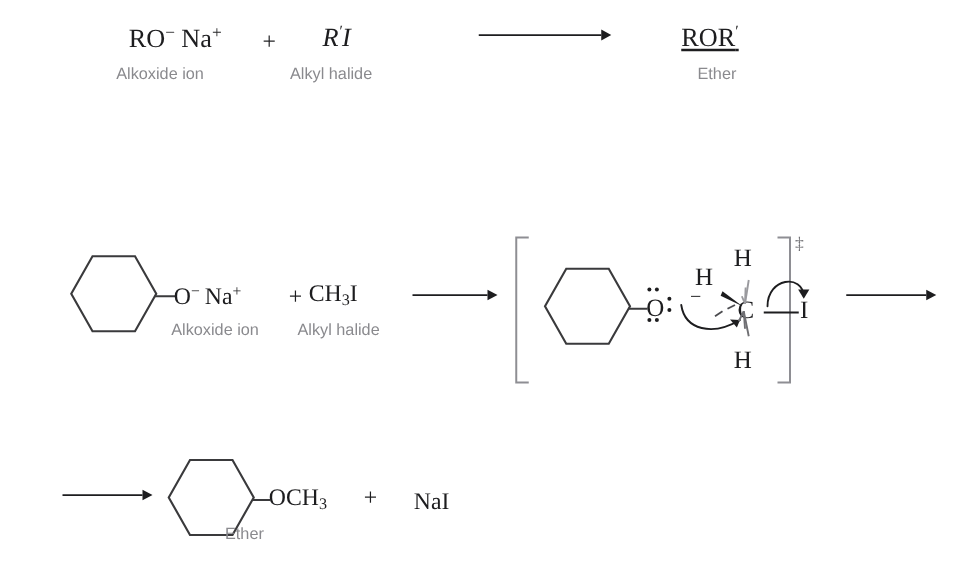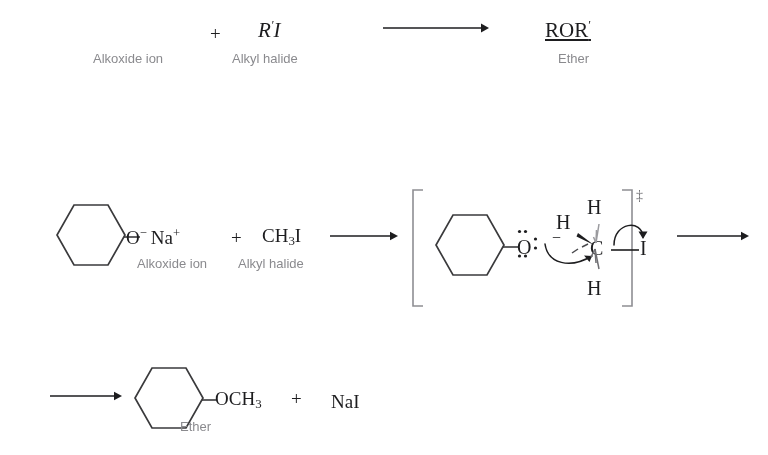--- a/index.html
+++ b/index.html
@@ -79,20 +79,23 @@
     font-family: "Liberation Serif", serif;
     font-size: 14px;
     line-height: 1;
   }
 </style>
 </head>
 <body>
 
 <div class="scheme">
 
+  <div class="formula" style="left:103px; top:19px;">
+    <span>RO</span><sup>−</sup><span style="display:inline-block;width:5px"></span><span>Na</span><sup>+</sup>
+  </div>
   <div class="caption" style="left:93px; top:52px;">Alkoxide ion</div>
 
   <div class="plus" style="left:210px; top:24px;">+</div>
 
   <div class="formula" style="left:258px; top:19px;font-style:italic;">
     <span>R</span><sup style="font-size:0.6em; vertical-align:0.62em;">′</sup><span>I</span>
   </div>
   <div class="caption" style="left:232px; top:52px;">Alkyl  halide</div>
 
   <svg class="vec" style="left:383px; top:18px;" width="106" height="20" viewBox="0 0 106 20">
@@ -106,28 +109,28 @@
   <div class="caption" style="left:558px; top:52px;">Ether</div>
 
   <svg class="vec" style="left:56px; top:203px;" width="74" height="66" viewBox="0 0 74 66">
     <polygon points="18,2 52,2 69,32 52,62 18,62 1,32" fill="none" stroke="#3a3a3c" stroke-width="1.7" stroke-linejoin="miter"></polygon>
   </svg>
 
   <svg class="vec" style="left:124px; top:232px;" width="16" height="10" viewBox="0 0 16 10">
     <line x1="0" y1="5" x2="16" y2="5" stroke="#3a3a3c" stroke-width="1.6"></line>
   </svg>
 
-  <div class="formula small" style="left:126px; top:227px;">
+  <div class="formula small" style="left:139px; top:227px;">
     <span>O</span><sup>−</sup><span style="display:inline-block;width:4px"></span><span>Na</span><sup>+</sup>
   </div>
   <div class="caption" style="left:137px; top:257px;">Alkoxide ion</div>
 
   <div class="plus" style="left:231px; top:228px;">+</div>
 
-  <div class="formula small" style="left:262px; top:226px;">
+  <div class="formula small" style="left:247px; top:226px;">
     <span>CH</span><sub>3</sub><span>I</span>
   </div>
   <div class="caption" style="left:238px; top:257px;">Alkyl  halide</div>
 
   <svg class="vec" style="left:330px; top:226px;" width="68" height="20" viewBox="0 0 68 20">
     <line x1="0" y1="10" x2="60" y2="10" stroke="#1d1d1f" stroke-width="1.4"></line>
     <polygon points="60,5.8 68,10 60,14.2" fill="#1d1d1f"></polygon>
   </svg>
 
   <svg class="vec" style="left:410px; top:188px;" width="226" height="120" viewBox="0 0 226 120">

